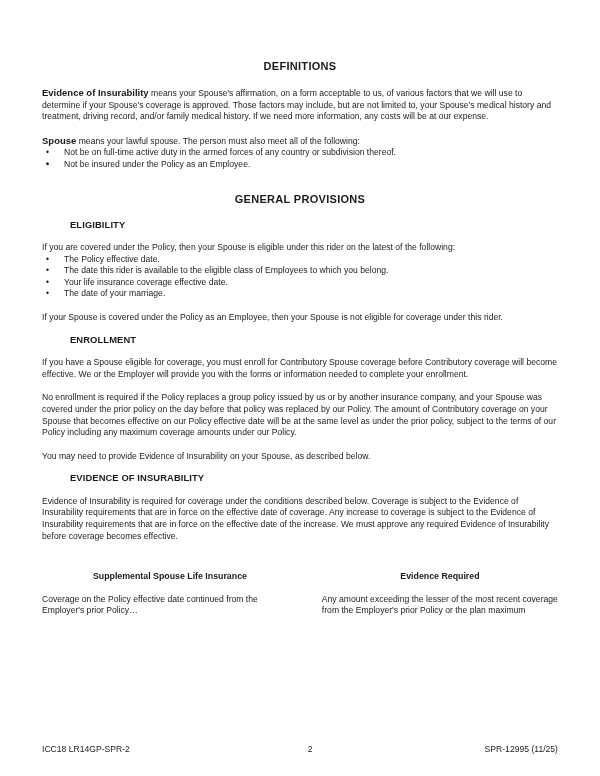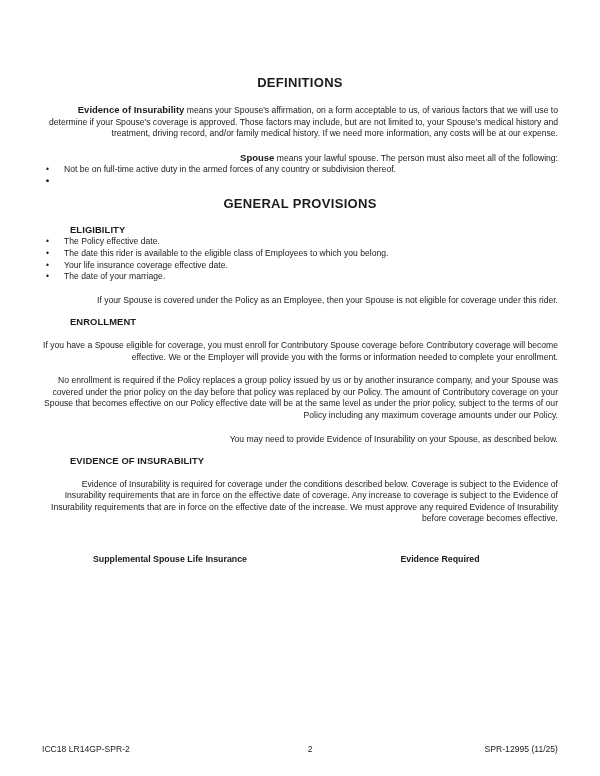--- a/index.html
+++ b/index.html
@@ -24,42 +24,42 @@
   }
   .content {
     position: absolute;
     left: 42px;
     top: 60px;
     width: 516px;
   }
   .section-title {
     text-align: center;
     font-weight: bold;
-    font-size: 13px;
+    font-size: 11px;
     letter-spacing: 0.3px;
-    margin: 17px 0 15px 0;
+    margin: 0 0 15px 0;
     line-height: 12px;
   }
   .section-title.second {
     margin-top: 22px;
     margin-bottom: 14px;
   }
   .sub-head {
     font-weight: bold;
     font-size: 9.4px;
     letter-spacing: 0.1px;
     margin: 0 0 1px 0;
     line-height: 11.5px;
     padding-left: 28px;
   }
   p.para {
     font-size: 8.6px;
     line-height: 11.6px;
     margin: 12px 0 10px 0;
-    text-align: right;
+    text-align: left;
   }
   p.para.nogap {
     margin-bottom: 0;
   }
   .lead-term {
     font-weight: bold;
     font-size: 9.5px;
   }
   ul.bullets {
     list-style: none;
@@ -140,26 +140,27 @@
 
     <h1 class="section-title">DEFINITIONS</h1>
 
     <p class="para"><span class="lead-term">Evidence of Insurability</span><span> means your Spouse's affirmation, on a form acceptable to us, of various factors that we will use to determine if your Spouse's coverage is approved.  Those factors may include, but are not limited to, your Spouse's medical history and treatment, driving record, and/or family medical history.  If we need more information, any costs will be at our expense.</span></p>
 
     <p class="para nogap"><span class="lead-term">Spouse</span><span> means your lawful spouse.  The person must also meet all of the following:</span></p>
 
     <ul class="bullets">
       <li><span class="bullet-dot">•</span><span>Not be on full-time active duty in the armed forces of any country or subdivision thereof.</span></li>
       <li><span class="bullet-dot">•</span></li>
-      <li><span class="bullet-dot">•</span></li>
+      <li><span class="bullet-dot">•</span><span>Not be insured under the Policy as an Employee.</span></li>
     </ul>
 
     <h1 class="section-title second">GENERAL PROVISIONS</h1>
 
     <h2 class="sub-head">ELIGIBILITY</h2>
+    <p class="para nogap">If you are covered under the Policy, then your Spouse is eligible under this rider on the latest of the following:</p>
 
     <ul class="bullets">
       <li><span class="bullet-dot">•</span><span>The Policy effective date.</span></li>
       <li><span class="bullet-dot">•</span><span>The date this rider is available to the eligible class of Employees to which you belong.</span></li>
       <li><span class="bullet-dot">•</span><span>Your life insurance coverage effective date.</span></li>
       <li><span class="bullet-dot">•</span><span>The date of your marriage.</span></li>
     </ul>
 
     <p class="para">If your Spouse is covered under the Policy as an Employee, then your Spouse is not eligible for coverage under this rider.</p>
 
@@ -174,20 +175,24 @@
     <div class="spacer-md"></div>
 
     <table class="evidence-table">
       <thead>
         <tr>
           <th class="col-left">Supplemental Spouse Life Insurance</th>
           <th class="col-right">Evidence Required</th>
         </tr>
       </thead>
       <tbody>
+        <tr>
+          <td class="col-left">Coverage on the Policy effective date continued from the Employer's prior Policy…</td>
+          <td class="col-right">Any amount exceeding the lesser of the most recent coverage from the Employer's prior Policy or the plan maximum</td>
+        </tr>
       </tbody>
     </table>
 
   </div>
 
   <div class="footer">
     <div class="f-left">ICC18 LR14GP-SPR-2</div>
     <div class="f-center">2</div>
     <div class="f-right">SPR-12995 (11/25)</div>
   </div>

